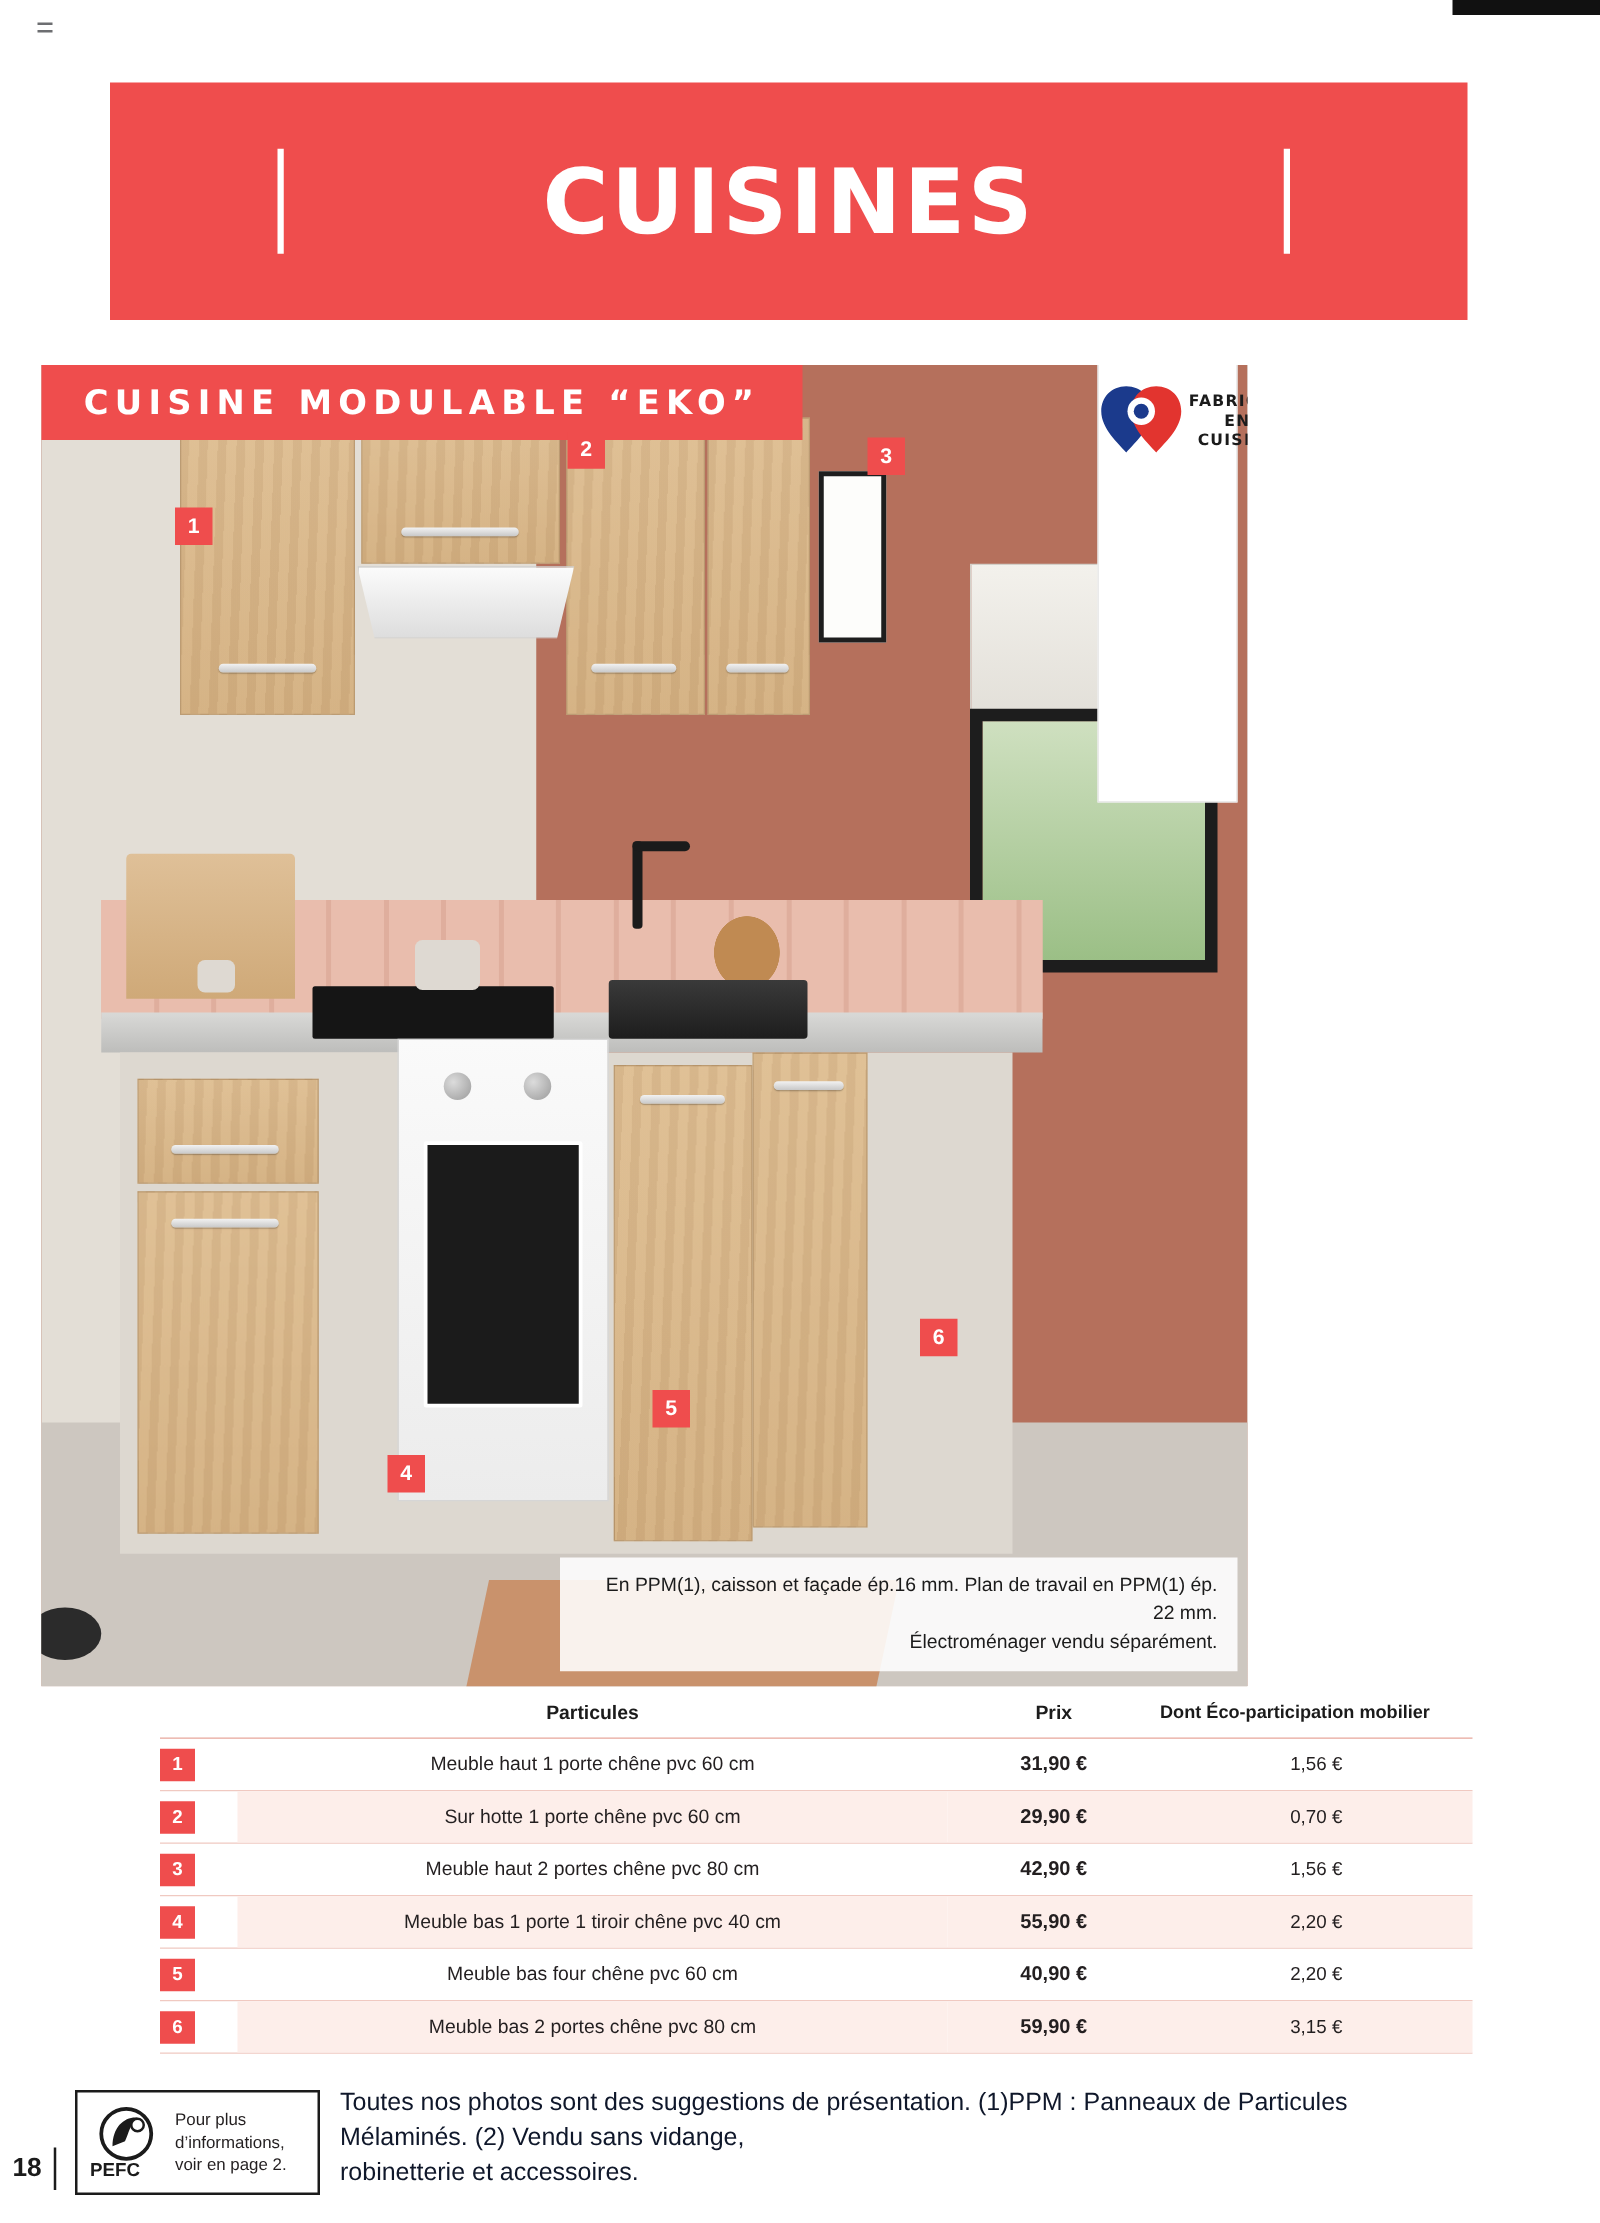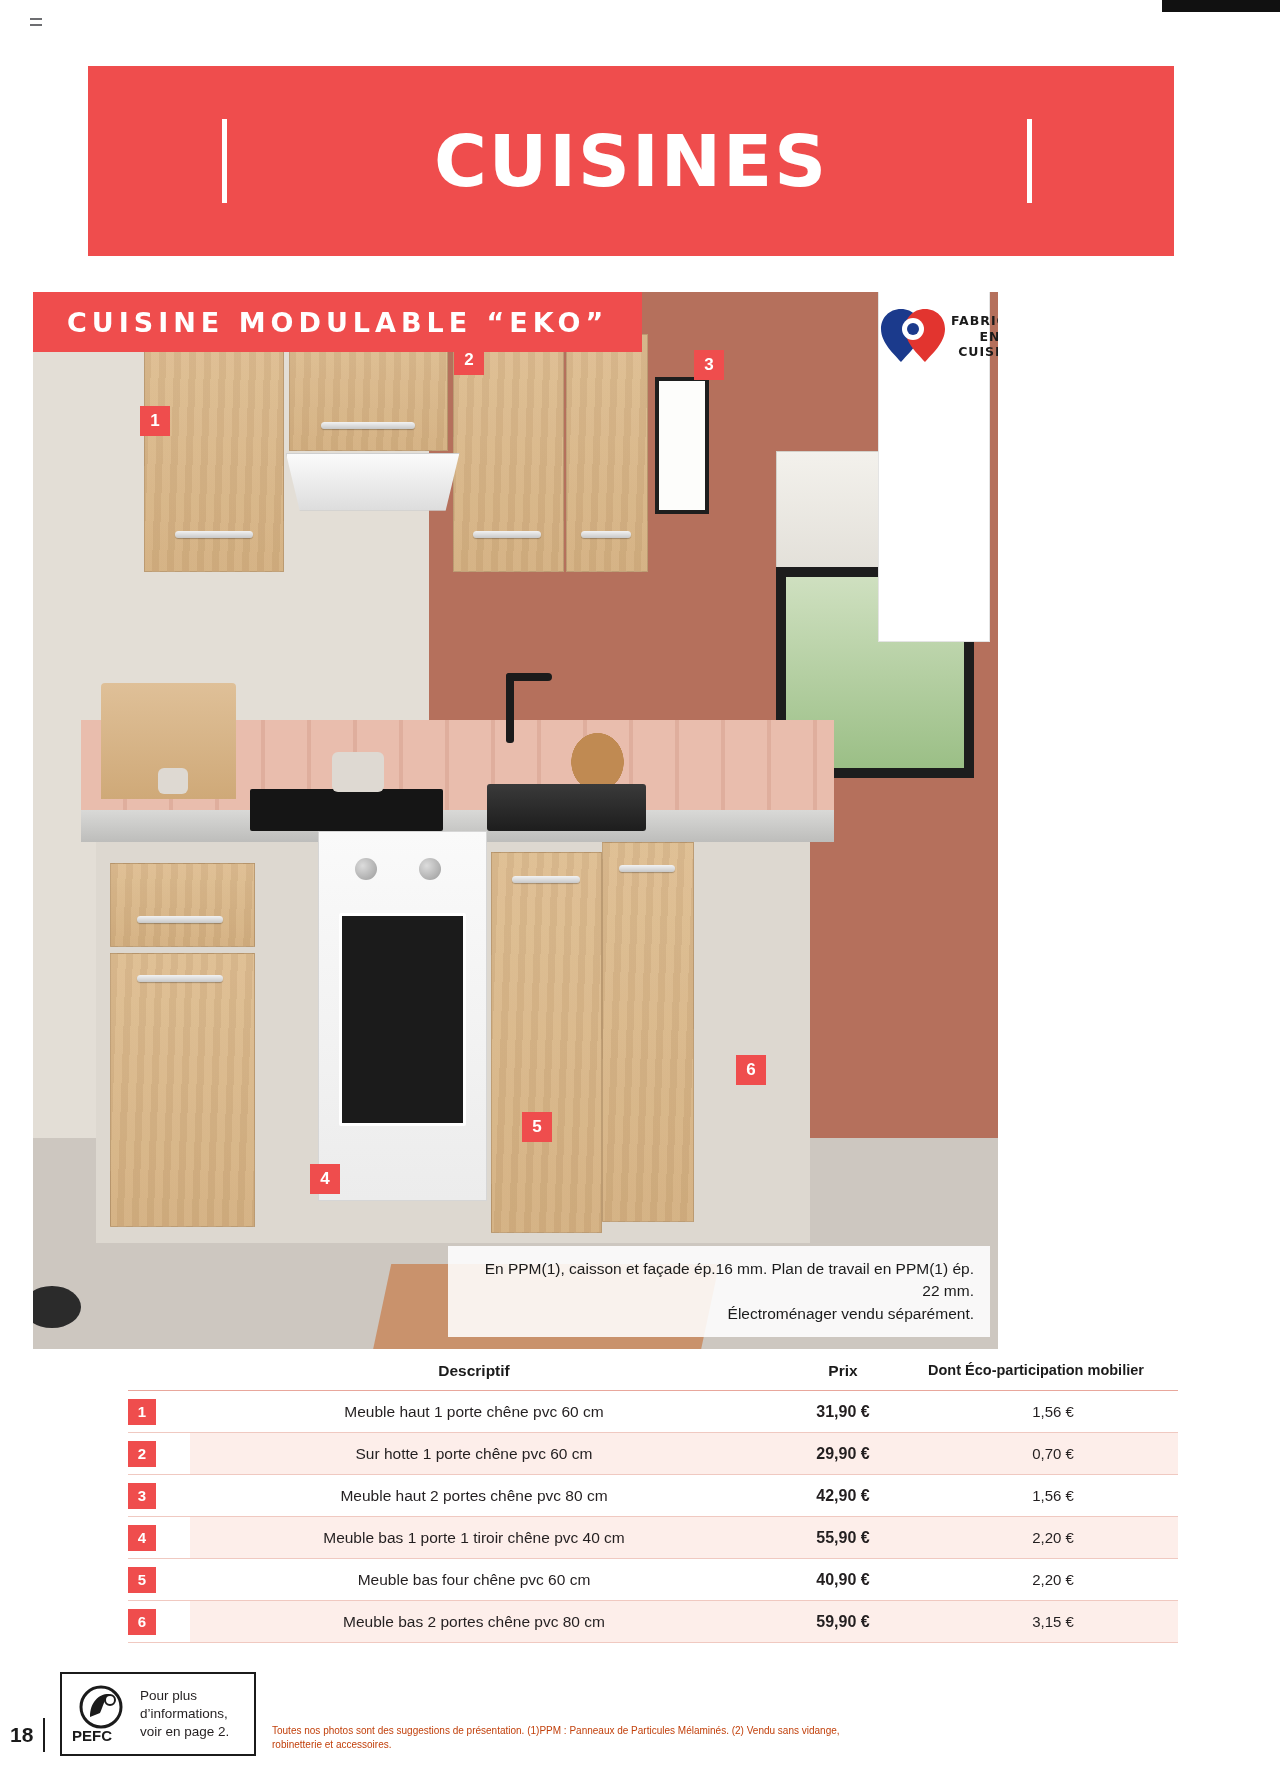--- a/index.html
+++ b/index.html
@@ -250,21 +250,21 @@
   .pefc-box {
     position:absolute; left:60px; bottom:22px; width:196px; height:84px;
     border:2px solid #1b1b1b; display:flex; align-items:center; padding:6px 8px; gap:8px;
     background:#fff;
   }
   .pefc-logo { width:62px; height:62px; position:relative; flex:0 0 62px; }
   .pefc-text { font-size:13.5px; line-height:1.35; }
 
   .legal {
     position:absolute; left:272px; bottom:26px; width:900px;
-    font-size:10px; line-height:1.4; color:#c2410c;
+    font-size:20px; line-height:1.4; color:#0f172a;
   }
 </style>
 </head>
 <body>
 
 <div class="edge-mark"></div>
 <div class="edge-mark2"></div>
 <div class="top-tab"></div>
 
 <div class="banner">
@@ -361,21 +361,21 @@
 
   <div class="caption">
     <div>En PPM(1), caisson et façade ép.16 mm. Plan de travail en PPM(1) ép. 22 mm.</div>
     <div>Électroménager vendu séparément.</div>
   </div>
 </div>
 
 <div class="table">
   <div class="thead">
     <div class="th-num"></div>
-    <div class="th-desc">Descriptif</div>
+    <div class="th-desc">Particules</div>
     <div class="th-prix">Prix</div>
     <div class="th-eco">Dont Éco-participation mobilier</div>
   </div>
 
   <div class="trow">
     <div class="cell-num">
         <div class="num-badge">1</div>
       </div>
     <div class="cell-desc">Meuble haut 1 porte chêne pvc 60 cm</div>
     <div class="cell-prix">31,90 €</div>

